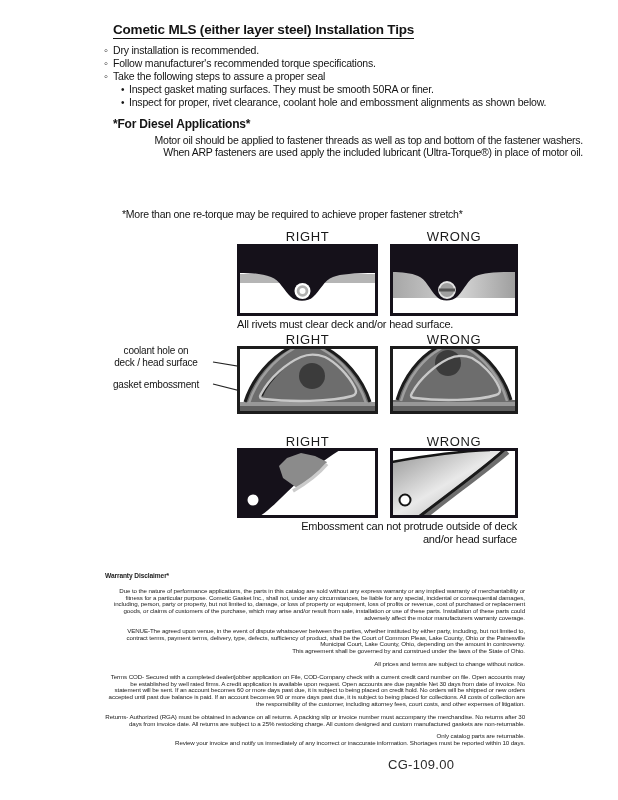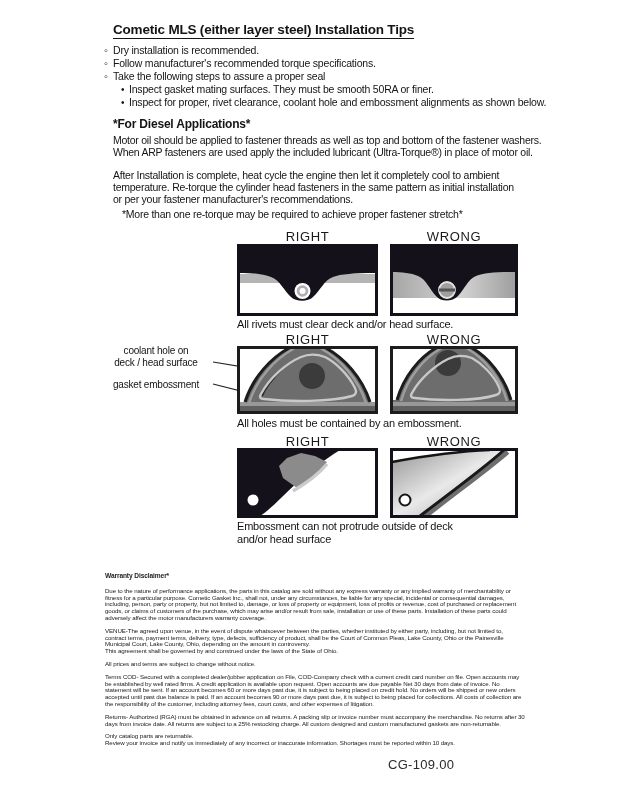--- a/index.html
+++ b/index.html
@@ -1,21 +1,21 @@
 <!DOCTYPE html>
 <html><head>
 <meta charset="utf-8">
 <style>
   html,body{margin:0;padding:0;background:#fff;}
   .page{
     position:relative;width:618px;height:800px;background:#ffffff;
     font-family:"Liberation Sans", sans-serif;color:#141414;overflow:hidden;
   }
   .abs{position:absolute;}
-  .pre{white-space:pre-line;}
+  .pre{white-space:pre-line;text-align:right;}
   .title{
     left:113px;top:22px;font-size:13.5px;font-weight:bold;letter-spacing:-0.2px;
     border-bottom:1.6px solid #141414;padding-bottom:1px;
   }
   .tips{left:104px;top:44px;font-size:10.5px;letter-spacing:-0.2px;}
   .tips .row{display:flex;line-height:13px;}
   .tips .m1{width:9px;}
   .tips .m1::before{content:"\25E6";font-size:11px;}
   .tips .sub{padding-left:17px;}
   .tips .m2{width:8px;}
@@ -60,23 +60,20 @@
       </div>
     <div class="row sub">
         <span class="m2"></span>
         <span>Inspect for proper, rivet clearance, coolant hole and embossment alignments as shown below.</span>
       </div>
   </div>
 
   <div class="abs h2">*For Diesel Applications*</div>
   <div class="abs para p1 pre">Motor oil should be applied to fastener threads as well as top and bottom of the fastener washers.
 When ARP fasteners are used apply the included lubricant (Ultra-Torque®) in place of motor oil.</div>
-  <div class="abs para p2 pre">After Installation is complete, heat cycle the engine then let it completely cool to ambient
-temperature. Re-torque the cylinder head fasteners in the same pattern as initial installation
-or per your fastener manufacturer's recommendations.</div>
   <div class="abs para p3">*More than one re-torque may be required to achieve proper fastener stretch*</div>
 
   <div class="abs dlabel" style="left:237px;top:229px;width:141px;">RIGHT</div>
   <div class="abs dlabel" style="left:390px;top:229px;width:128px;">WRONG</div>
 
   <svg class="abs" style="left:237px;top:244px;" width="141" height="72" viewBox="0 0 141 72">
     <rect x="0" y="0" width="141" height="72" fill="#ffffff"></rect>
     <rect x="2" y="30" width="137" height="9" fill="#b5b5b5"></rect>
     <path d="M2,2 H139 V29 C116,29 104,30 96,33 C87,36 83,47 76,53 C71,58 59,58 54,53 C47,47 43,36 34,33 C26,30 16,29 2,29 Z" fill="#15111a"></path>
     <circle cx="65.5" cy="47" r="8" fill="#ffffff"></circle>
@@ -140,21 +137,20 @@
     <path d="M51,2.5 C34,12 18,31 11,55" stroke="#9e9e9e" stroke-width="2.5" fill="none"></path>
     <path d="M46,2 C30,11 14,30 7,54" stroke="#1c1c1c" stroke-width="3" fill="none"></path>
     <path d="M126,2 H82 C98,11 114,30 121,54 L126,54 Z" fill="#ffffff"></path>
     <path d="M77,2.5 C94,12 110,31 117,55" stroke="#9e9e9e" stroke-width="2.5" fill="none"></path>
     <path d="M82,2 C98,11 114,30 121,54" stroke="#1c1c1c" stroke-width="3" fill="none"></path>
     <circle cx="58" cy="17" r="13" fill="#3b3b3b"></circle>
     <path d="M58,13 C46,19 30,32 22,47 C20,50 21,52 25,52 C48,55 88,55 106,49 C110,48 111,45 109,41 C103,28 91,17 82,12 C74,9 66,9 58,13 Z" stroke="#c8c8c8" stroke-width="2.4" fill="none"></path>
     <rect x="1.5" y="1.5" width="125" height="65" fill="none" stroke="#1c1c1c" stroke-width="3"></rect>
   </svg>
 
-  <div class="abs cap" style="left:237px;top:417px;">All holes must be contained by an embossment.</div>
 
   <div class="abs dlabel" style="left:237px;top:434px;width:141px;">RIGHT</div>
   <div class="abs dlabel" style="left:390px;top:434px;width:128px;">WRONG</div>
 
   <svg class="abs" style="left:237px;top:448px;" width="141" height="70" viewBox="0 0 141 70">
     <rect x="0" y="0" width="141" height="70" fill="#ffffff"></rect>
     <path d="M2,2 H103 C86,12 62,32 44,50 C36,58 28,65 23,68 L2,68 Z" fill="#15111a"></path>
     <path d="M50,10 L64,5 L78,8 L90,14 L86,20 L74,30 L60,40 L46,30 L42,18 Z" fill="#8b8b8b"></path>
     <path d="M90,16 C80,28 68,36 56,43" stroke="#cbcbcb" stroke-width="3.5" fill="none"></path>
     <circle cx="16" cy="52" r="5.5" fill="#ffffff"></circle>

